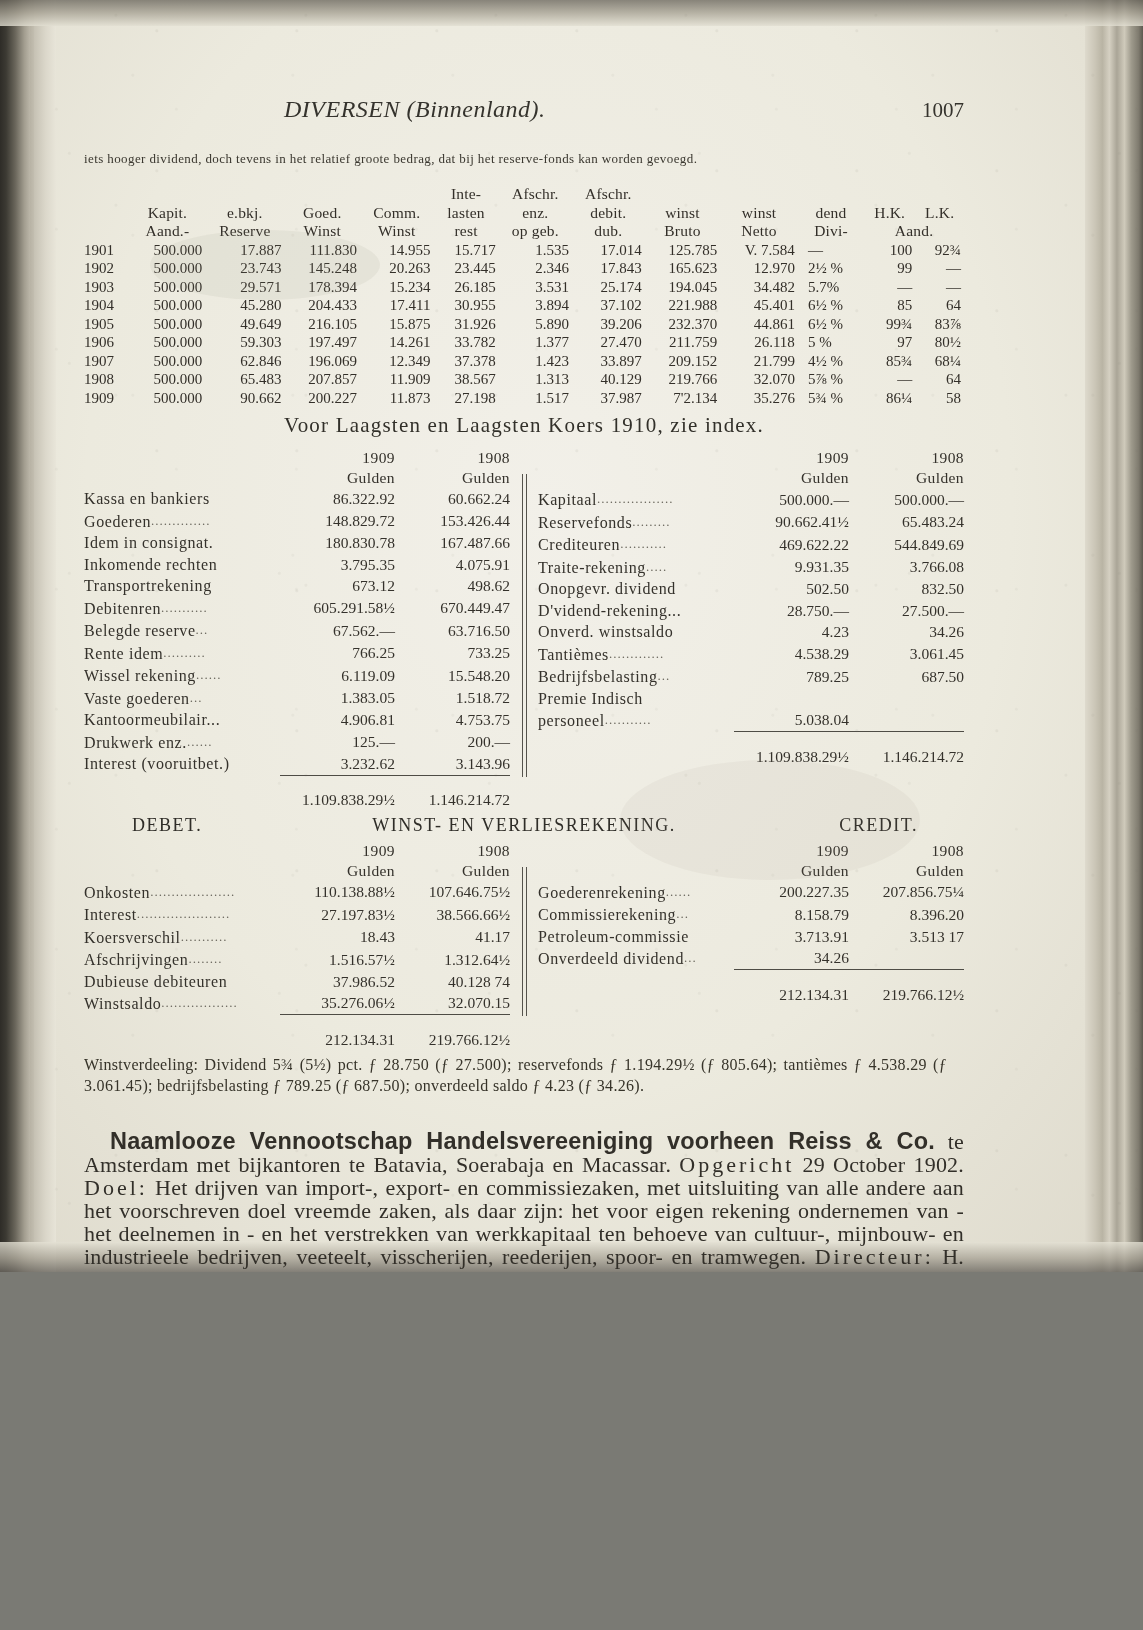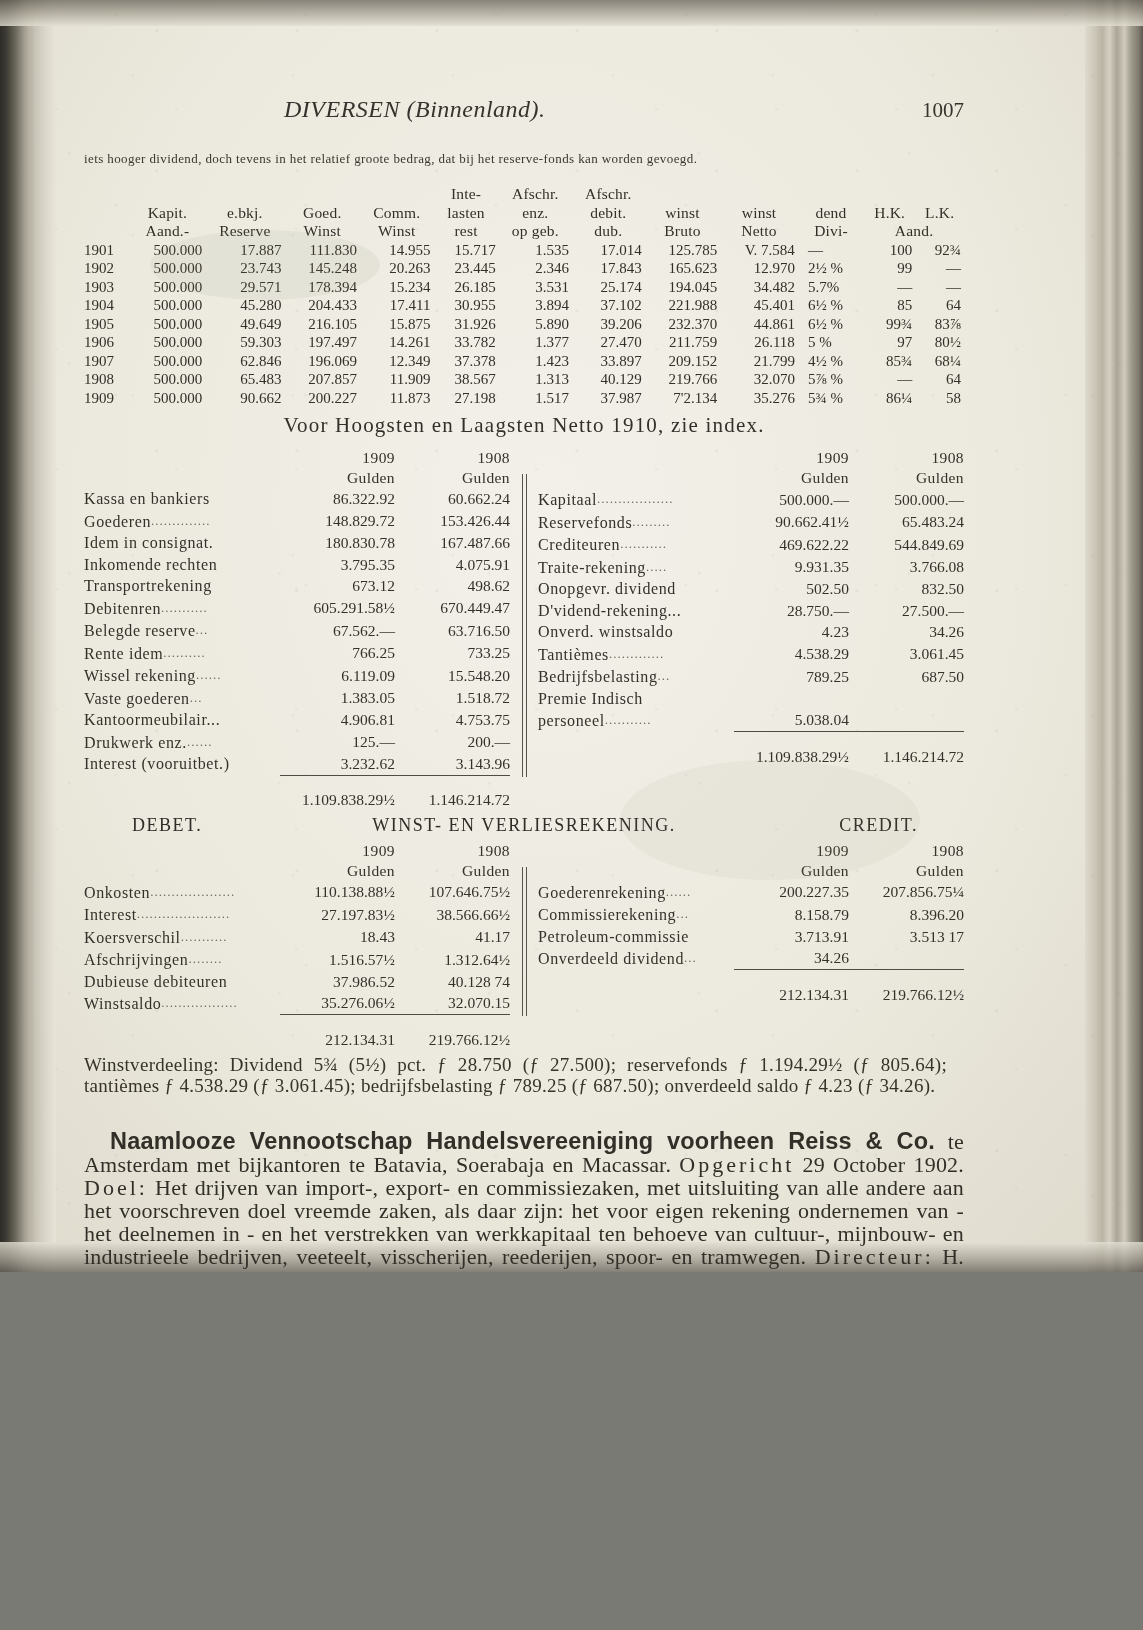--- a/index.html
+++ b/index.html
@@ -222,21 +222,21 @@
     font-size: 13px;
     vertical-align: 2px;
   }
   .rule-cell {
     border-top: 1.5px solid #4e4c45;
     height: 1px;
     padding: 0 !important;
   }
 
   .note-para {
-    font-size: 19px;
+    font-size: 16px;
     line-height: 21px;
     letter-spacing: .3px;
     color: #363329;
     margin: 2px 17px 0 0;
     text-align: justify;
   }
 
   
   .company {
     margin-top: 34px;
@@ -467,21 +467,21 @@
             <td>37.987</td>
             <td>7'2.134</td>
             <td>35.276</td>
             <td class="pct">5¾ %</td>
             <td>86¼</td>
             <td>58</td>
           </tr>
         </tbody>
     </table>
 
-    <div class="center-line">Voor Hoogsten en Laagsten Netto 1910, zie index.</div>
+    <div class="center-line">Voor Laagsten en Laagsten Koers 1910, zie index.</div>
 
     <div class="ledger">
       <div class="ledger-body">
         <div class="half left">
           <table class="acct">
             <thead>
               <tr>
                 <td class="lbl"></td>
                 <td class="v">1909</td>
                 <td class="v">1908</td>

